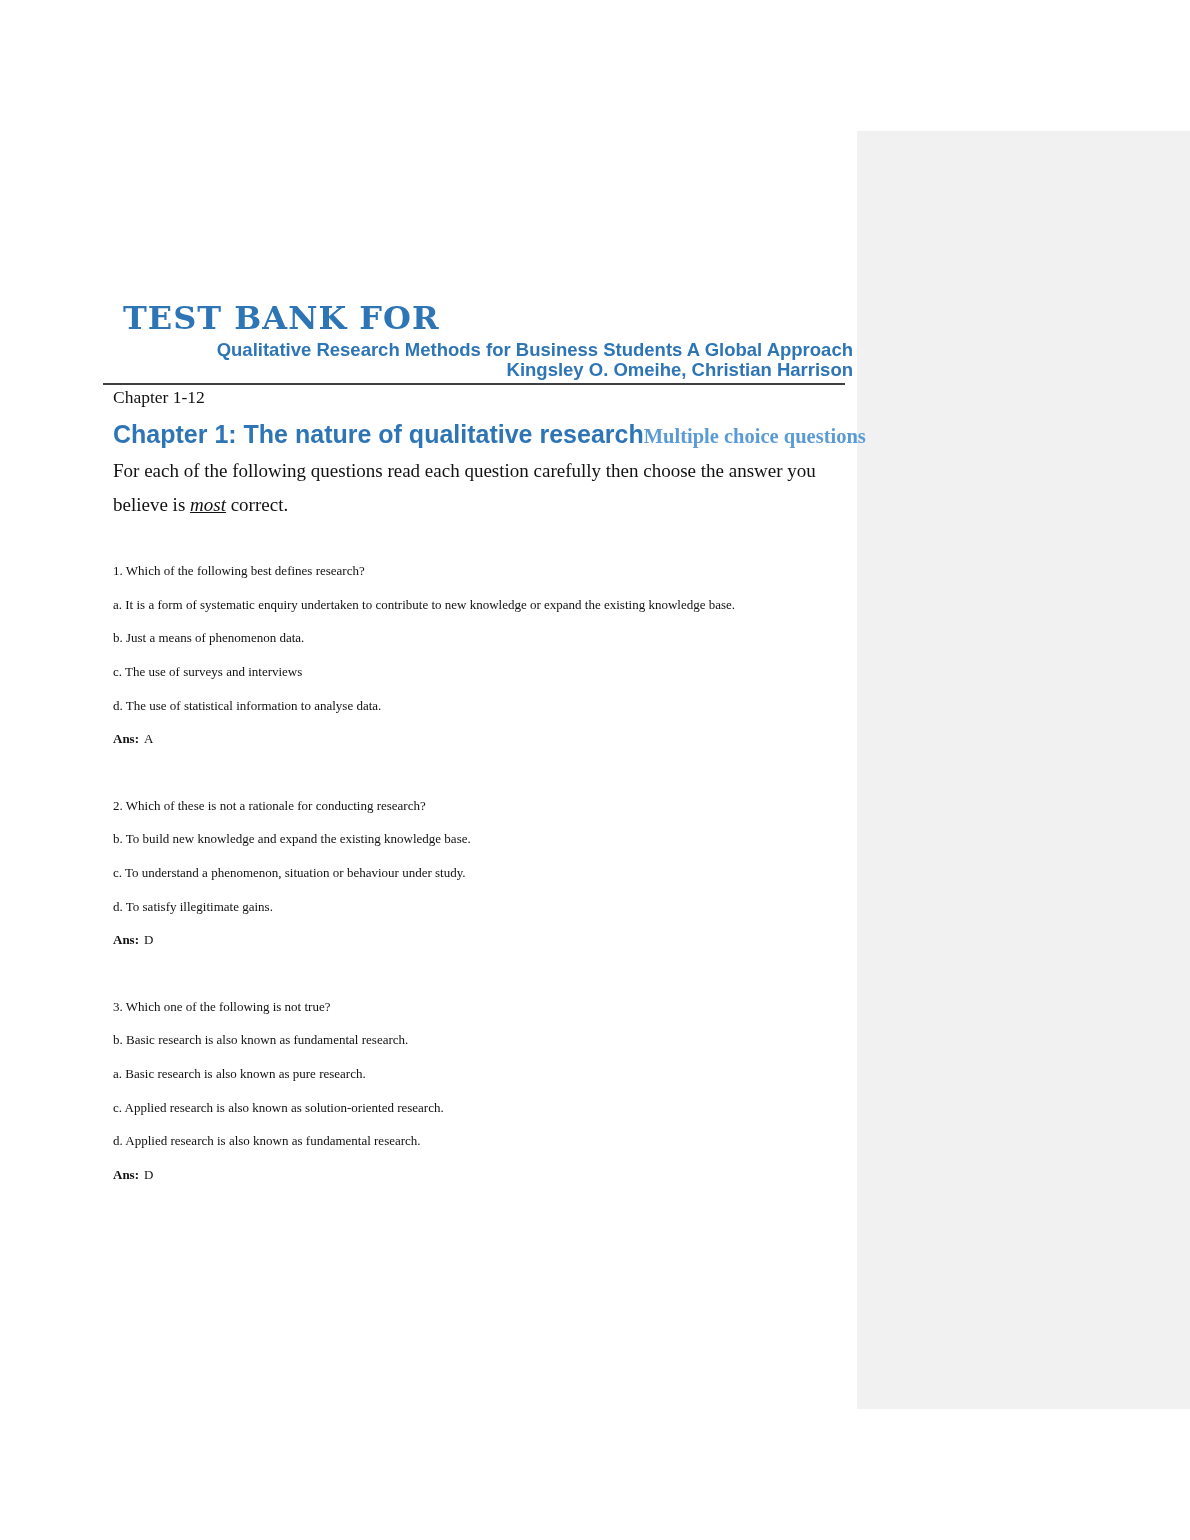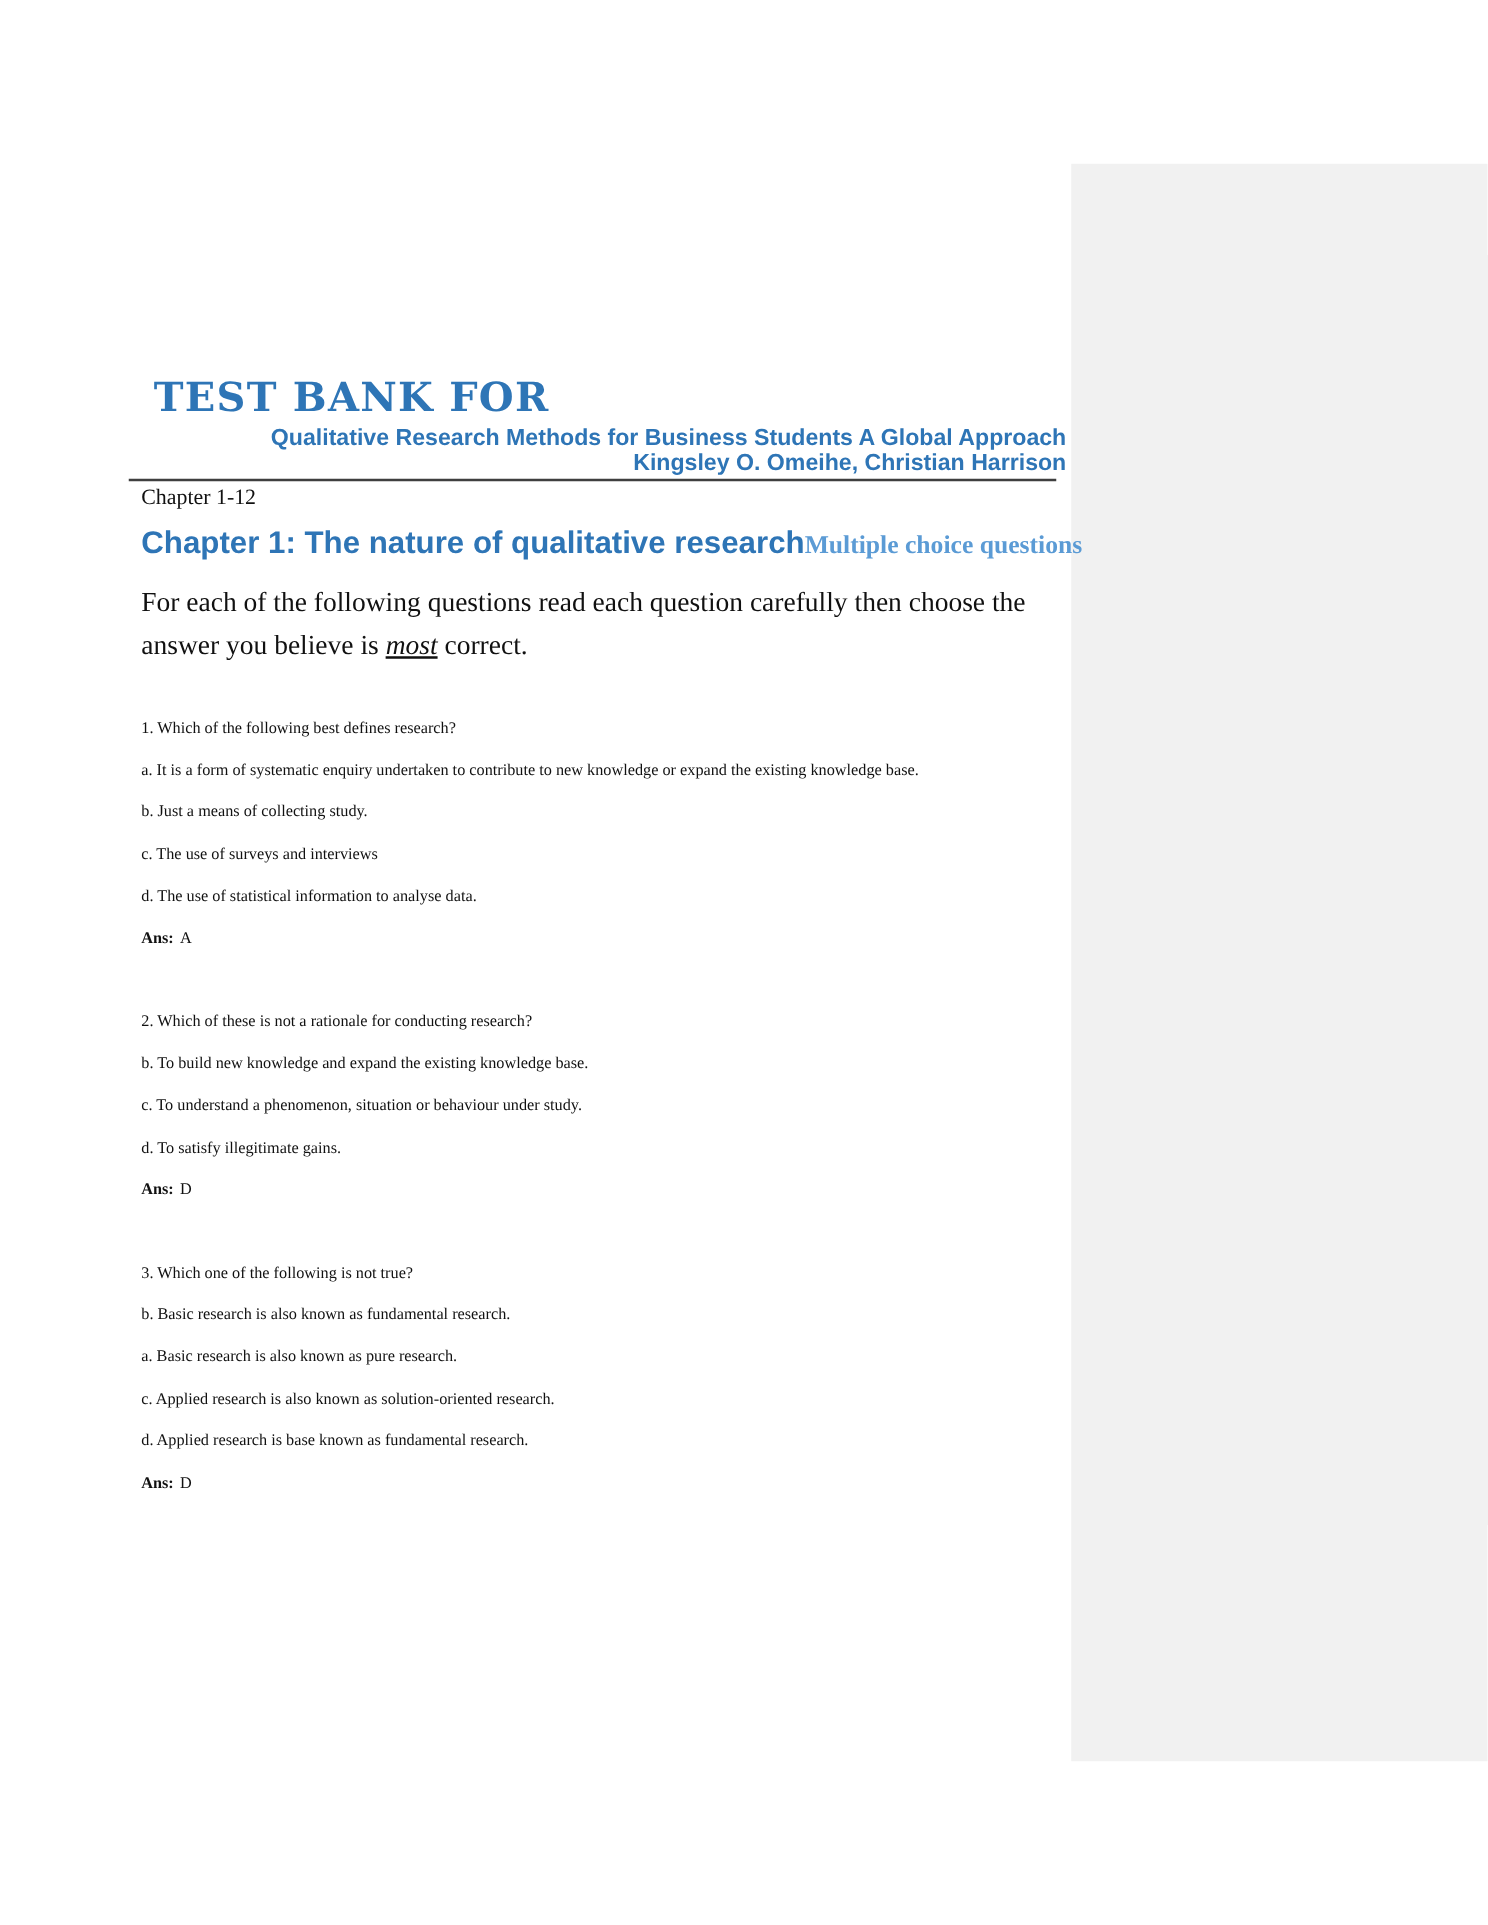--- a/index.html
+++ b/index.html
@@ -62,22 +62,22 @@
     font-size: 25px;
     color: #2e75b6;
   }
   .section-heading .light-part {
     font-family: "Liberation Serif", serif;
     font-weight: bold;
     font-size: 20.5px;
     color: #5b9bd5;
   }
   .intro {
-    margin-top: 14px;
-    font-size: 22px;
+    margin-top: 3px;
+    font-size: 19px;
     line-height: 33.6px;
     width: 738px;
   }
   .intro .em {
     font-style: italic;
     text-decoration: underline;
   }
   .q-block {
     margin-top: 33px;
     font-size: 13px;
@@ -107,36 +107,36 @@
   <hr class="rule">
   <div class="chapter-range">Chapter 1-12</div>
 
   <div class="section-heading"><span class="bold-part">Chapter 1: The nature of qualitative research</span><span class="light-part">Multiple choice questions</span></div>
 
   <div class="intro"><span>For each of the following questions read each question carefully then choose the answer you believe is </span><span class="em">most</span><span> correct.</span></div>
 
   <div class="q-block">
     <div class="q-line"><span>1.</span> <span>Which of the following best defines research?</span></div>
     <div class="option"><span>a.</span> <span>It is a form of systematic enquiry undertaken to contribute to new knowledge or expand the existing knowledge base.</span></div>
-    <div class="option"><span>b.</span> <span>Just a means of collecting study.</span></div>
+    <div class="option"><span>b.</span> <span>Just a means of phenomenon data.</span></div>
     <div class="option"><span>c.</span> <span>The use of surveys and interviews</span></div>
     <div class="option"><span>d.</span> <span>The use of statistical information to analyse data.</span></div>
     <div class="ans-line"><span class="ans-label">Ans:</span><span class="ans-value">A</span></div>
   </div>
 
   <div class="q-block">
     <div class="q-line"><span>2.</span> <span>Which of these is not a rationale for conducting research?</span></div>
     <div class="option"><span>b.</span> <span>To build new knowledge and expand the existing knowledge base.</span></div>
     <div class="option"><span>c.</span> <span>To understand a phenomenon, situation or behaviour under study.</span></div>
     <div class="option"><span>d.</span> <span>To satisfy illegitimate gains.</span></div>
     <div class="ans-line"><span class="ans-label">Ans:</span><span class="ans-value">D</span></div>
   </div>
 
   <div class="q-block">
     <div class="q-line"><span>3.</span> <span>Which one of the following is not true?</span></div>
     <div class="option"><span>b.</span> <span>Basic research is also known as fundamental research.</span></div>
     <div class="option"><span>a.</span> <span>Basic research is also known as pure research.</span></div>
     <div class="option"><span>c.</span> <span>Applied research is also known as solution-oriented research.</span></div>
-    <div class="option"><span>d.</span> <span>Applied research is base known as fundamental research.</span></div>
+    <div class="option"><span>d.</span> <span>Applied research is also known as fundamental research.</span></div>
     <div class="ans-line"><span class="ans-label">Ans:</span><span class="ans-value">D</span></div>
   </div>
 
 </div>
 
 </body></html>

